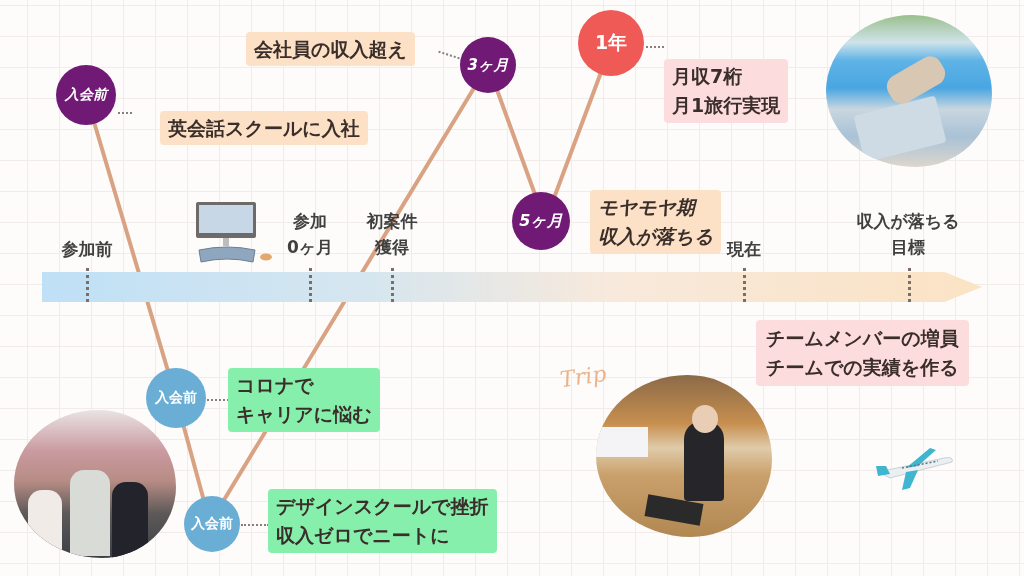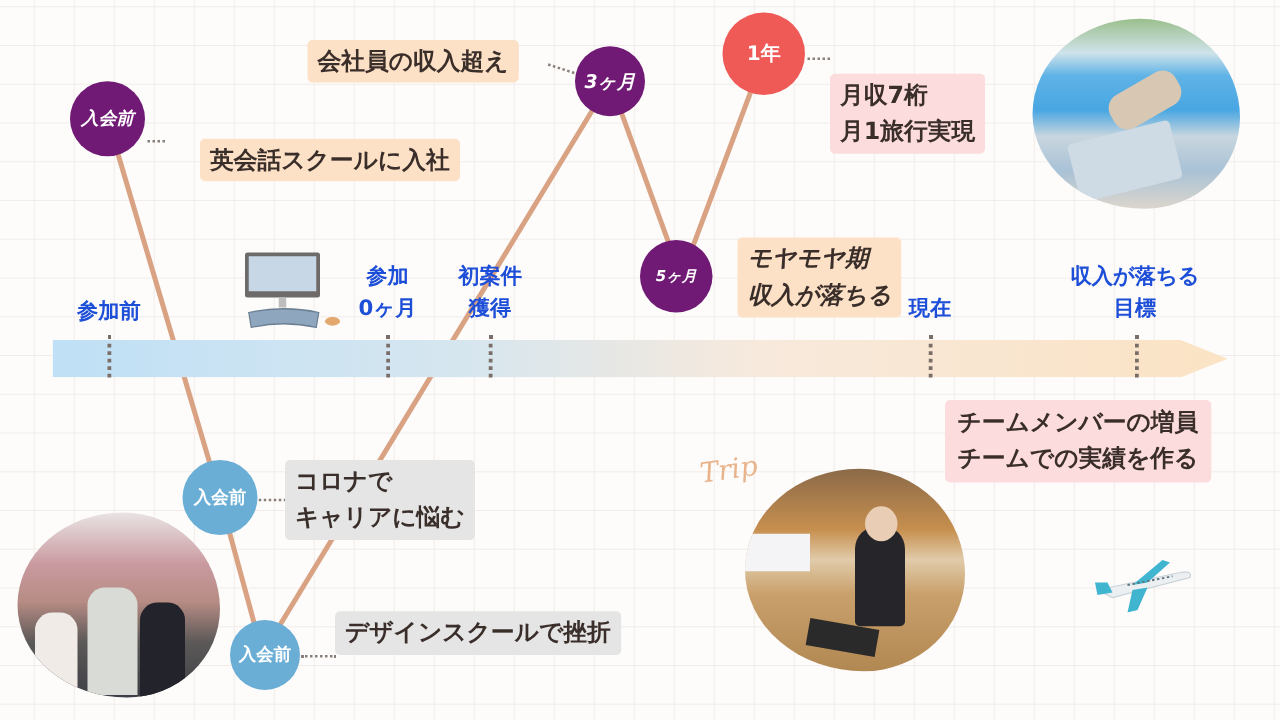--- a/index.html
+++ b/index.html
@@ -25,27 +25,27 @@
   .c-orange { background: #701a75; font-style: italic; }
   .c-red { background: #ef5a57; }
   .c-blue { background: #6aaed6; }
   .tag {
     position: absolute; border-radius: 4px; font-weight: bold;
     font-size: 19px; line-height: 28px; padding: 3px 8px; color: #3a2e2a;
     white-space: nowrap;
   }
   .tag-orange { background: #fde1c6; }
   .tag-pink { background: #fcdcdc; }
-  .tag-blue { background: #e5e5e5; }
+  .tag-blue { background: #86efac; }
   .tag .line { display: block; }
   .dots { position: absolute; border-top: 2px dotted #8a7e78; height: 0; }
   .vdots { position: absolute; border-left: 3px dotted #7a6e68; width: 0; }
   .axis-label {
     position: absolute; font-weight: bold; font-size: 17px; line-height: 26px;
-    text-align: center; color: #1d4ed8; white-space: nowrap;
+    text-align: center; color: #404040; white-space: nowrap;
   }
   .arrow-bar {
     position: absolute; left: 42px; top: 272px; width: 940px; height: 30px;
     background: linear-gradient(to right, #bfe0f6 0%, #d6e6ef 35%, #f7e9dc 60%, #fbe3c4 100%);
     clip-path: polygon(0 0, 96% 0, 100% 50%, 96% 100%, 0 100%);
   }
   .photo {
     position: absolute; overflow: hidden;
     border-radius: 52% 48% 46% 54% / 50% 52% 48% 50%;
   }
@@ -73,21 +73,21 @@
   <span>参加前</span>
 </div>
 <div class="axis-label" style="left:278px;top:208px;width:64px;">
   <div>参加</div>
   <div>0ヶ月</div>
 </div>
 <div class="axis-label" style="left:356px;top:208px;width:72px;">
   <div>初案件</div>
   <div>獲得</div>
 </div>
-<div class="axis-label" style="left:714px;top:236px;width:60px;font-family:Liberation Mono, monospace;">
+<div class="axis-label" style="left:714px;top:236px;width:60px;">
   <span>現在</span>
 </div>
 <div class="axis-label" style="left:852px;top:208px;width:112px;">
   <div>収入が落ちる</div>
   <div>目標</div>
 </div>
 
 <div class="abs" style="left:193px;top:200px;width:82px;height:66px;">
   <svg width="82" height="66" viewBox="0 0 82 66">
     <rect x="3" y="2" width="60" height="36" rx="2" fill="#6e6a6a"></rect>
@@ -114,39 +114,40 @@
   <span class="line">コロナで</span>
   <span class="line">キャリアに悩む</span>
 </div>
 
 <div class="circle c-blue" style="left:184px;top:496px;width:56px;height:56px;font-size:14px;">
   <span>入会前</span>
 </div>
 <div class="dots" style="left:241px;top:524px;width:28px;"></div>
 <div class="tag tag-blue" style="left:268px;top:489px;line-height:29px;">
   <span class="line">デザインスクールで挫折</span>
+  <span class="line">収入ゼロでニートに</span>
 </div>
 
 <div class="circle c-orange" style="left:460px;top:37px;width:56px;height:56px;font-size:15px;">
   <span>3ヶ月</span>
 </div>
 <div class="dots" style="left:438px;top:54px;width:22px;transform:rotate(18deg);"></div>
 <div class="tag tag-orange" style="left:246px;top:32px;text-align:right;">
   <span class="line">会社員の収入超え</span>
 </div>
 
-<div class="circle c-orange" style="left:512px;top:192px;width:58px;height:58px;font-size:12px;">
+<div class="circle c-orange" style="left:512px;top:192px;width:58px;height:58px;font-size:16px;">
   <span>5ヶ月</span>
 </div>
 <div class="tag tag-orange" style="left:590px;top:190px;line-height:29px;font-style:italic;">
   <span class="line">モヤモヤ期</span>
   <span class="line">収入が落ちる</span>
 </div>
 
-<div class="circle c-red" style="left:578px;top:10px;width:66px;height:66px;font-size:16px;">
+<div class="circle c-red" style="left:578px;top:10px;width:66px;height:66px;font-size:19px;">
   <span>1年</span>
 </div>
 <div class="dots" style="left:646px;top:46px;width:18px;"></div>
 <div class="tag tag-pink" style="left:664px;top:15px;line-height:29px;margin-top:44px;">
   <span class="line">月収7桁</span>
   <span class="line">月1旅行実現</span>
 </div>
 
 <div class="tag tag-pink" style="left:756px;top:320px;text-align:center;line-height:29px;padding:4px 10px;">
   <span class="line">チームメンバーの増員</span>

